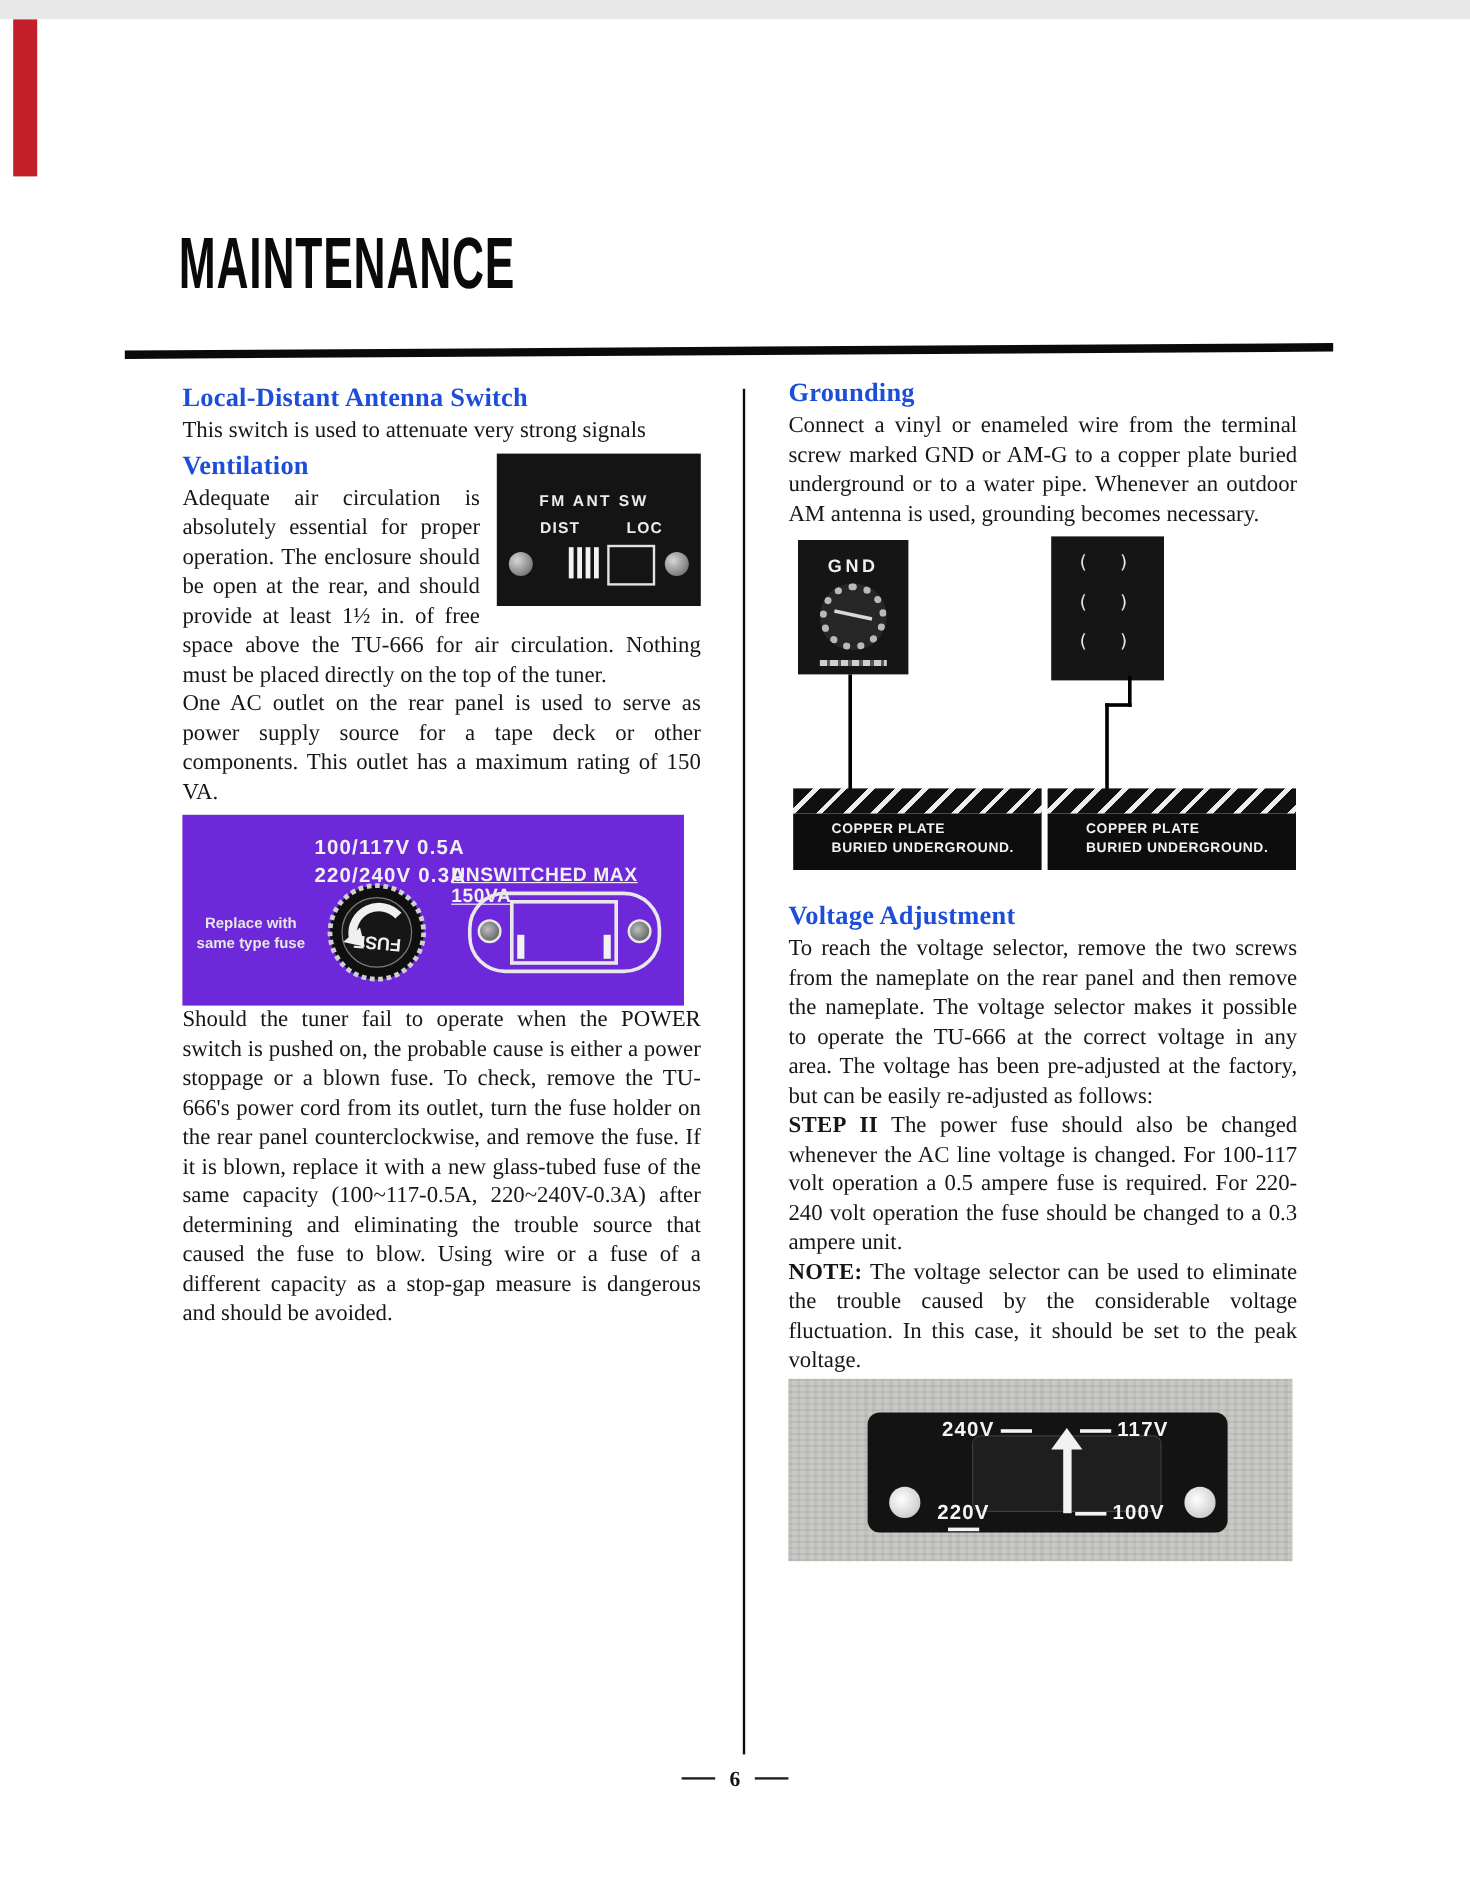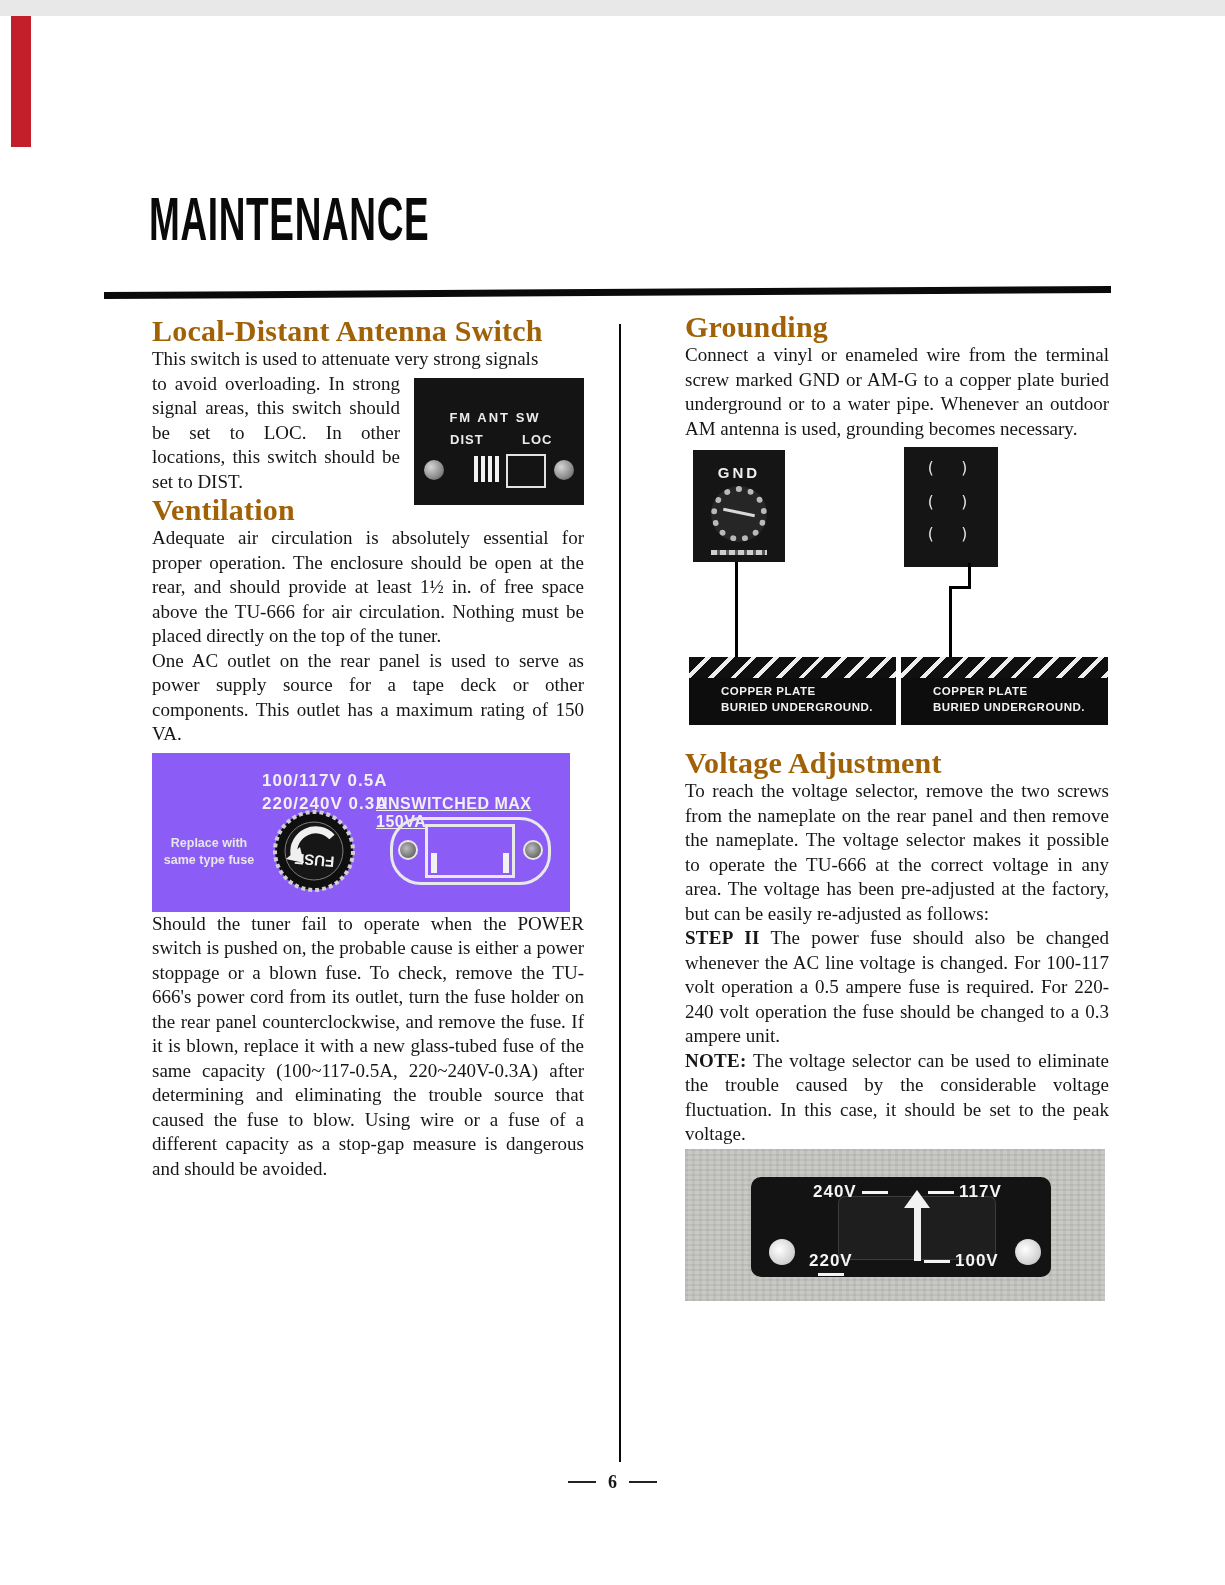--- a/index.html
+++ b/index.html
@@ -14,42 +14,42 @@
   .doc-title {
     position:absolute; left:149px; top:168px;
     font-family:"Liberation Sans", sans-serif; font-weight:bold; font-size:56px;
     color:#0a0a0a; transform:scale(0.66,1.08); transform-origin:left top;
     letter-spacing:1px; white-space:nowrap;
   }
   .top-rule { position:absolute; left:104px; top:273px; width:1007px; height:7px; background:#0a0a0a; transform:rotate(-0.35deg); }
   .v-divider { position:absolute; left:619px; top:308px; width:2px; height:1138px; background:#0a0a0a; }
 
   .col-left  { position:absolute; left:152px; top:299px; width:432px; }
-  .col-right { position:absolute; left:685px; top:295px; width:424px; }
-
-  h2.sec { font-size:30px; line-height:32px; font-weight:bold; margin:0; letter-spacing:0.2px; color:#a16207; }
+  .col-right { position:absolute; left:657px; top:295px; width:424px; }
+
+  h2.sec { font-size:22px; line-height:32px; font-weight:bold; margin:0; letter-spacing:0.2px; color:#1d4ed8; }
   p.body { font-size:19px; line-height:24.5px; text-align:justify; margin:0; color:#161616; }
   p.body b { letter-spacing:0.3px; }
 
   
   .fm-panel { float:right; width:170px; height:127px; margin:6px 0 6px 14px; background:#141414; position:relative;
               font-family:"Liberation Sans", sans-serif; color:#ececec; }
   .fm-l1 { position:absolute; left:0; right:8px; top:28px; text-align:center; font-size:13px; font-weight:bold; letter-spacing:2px; }
   .fm-dist { position:absolute; left:36px; top:50px; font-size:13px; font-weight:bold; letter-spacing:1px; }
   .fm-loc  { position:absolute; left:108px; top:50px; font-size:13px; font-weight:bold; letter-spacing:1px; }
   .fm-stripes { position:absolute; left:60px; top:78px; display:flex; gap:3px; }
   .fm-stripes i { display:block; width:4px; height:26px; background:#f2f2f2; }
   .fm-box { position:absolute; left:92px; top:76px; width:36px; height:30px; border:2px solid #e2e2e2; }
   .screw { position:absolute; width:20px; height:20px; border-radius:50%;
            background:radial-gradient(circle at 35% 35%, #d6d6d6, #8b8b8b 60%, #4f4f4f); }
   .fm-screw-l { left:10px; top:82px; }
   .fm-screw-r { right:10px; top:82px; }
 
   
-  .ac-panel { width:418px; height:159px; margin-top:6px; background:#8b5cf6; position:relative;
+  .ac-panel { width:418px; height:159px; margin-top:6px; background:#6d28d9; position:relative;
               font-family:"Liberation Sans", sans-serif; color:#f0f0f0; }
   .ac-line1 { position:absolute; left:110px; top:18px; font-size:17px; font-weight:bold; letter-spacing:1px; }
   .ac-line2 { position:absolute; left:110px; top:41px; font-size:17px; font-weight:bold; letter-spacing:1px; }
   .ac-unswitched { position:absolute; left:224px; top:42px; font-size:16px; font-weight:bold; letter-spacing:0.5px;text-decoration:underline; }
   .ac-replace { position:absolute; left:8px; top:82px; width:98px; text-align:center; font-size:12.5px; line-height:17px; font-weight:bold; color:#e6e6e6; }
   .fuse-holder { position:absolute; left:120px; top:56px; }
   .ac-outlet { position:absolute; left:238px; top:64px; width:155px; height:62px; border:3px solid #e8e8e8; border-radius:31px; }
   .ac-socket { position:absolute; left:32px; top:4px; width:84px; height:48px; border:3px solid #e8e8e8; }
   .ac-socket i { position:absolute; bottom:2px; width:6px; height:20px; background:#f2f2f2; }
   .ac-slot-l { left:3px; } .ac-slot-r { right:3px; }
@@ -133,21 +133,20 @@
         <span class="fm-stripes">
             <i></i>
             <i></i>
             <i></i>
             <i></i>
           </span>
         <span class="fm-box"></span>
         <span class="screw fm-screw-l"></span>
         <span class="screw fm-screw-r"></span>
       </span>
-      <span>to avoid overloading. In strong signal areas, this switch should be set to LOC. In other locations, this switch should be set to DIST.</span>
     </p>
 
     <h2 class="sec spacer-vent">Ventilation</h2>
     <p class="body">Adequate air circulation is absolutely essential for proper operation. The enclosure should be open at the rear, and should provide at least 1½ in. of free space above the TU-666 for air circulation. Nothing must be placed directly on the top of the tuner.</p>
 
     <p class="body">One AC outlet on the rear panel is used to serve as power supply source for a tape deck or other components. This outlet has a maximum rating of 150 VA.</p>
 
     <div class="ac-panel">
       <div class="ac-line1">100/117V 0.5A</div>
       <div class="ac-line2">220/240V 0.3A</div>

